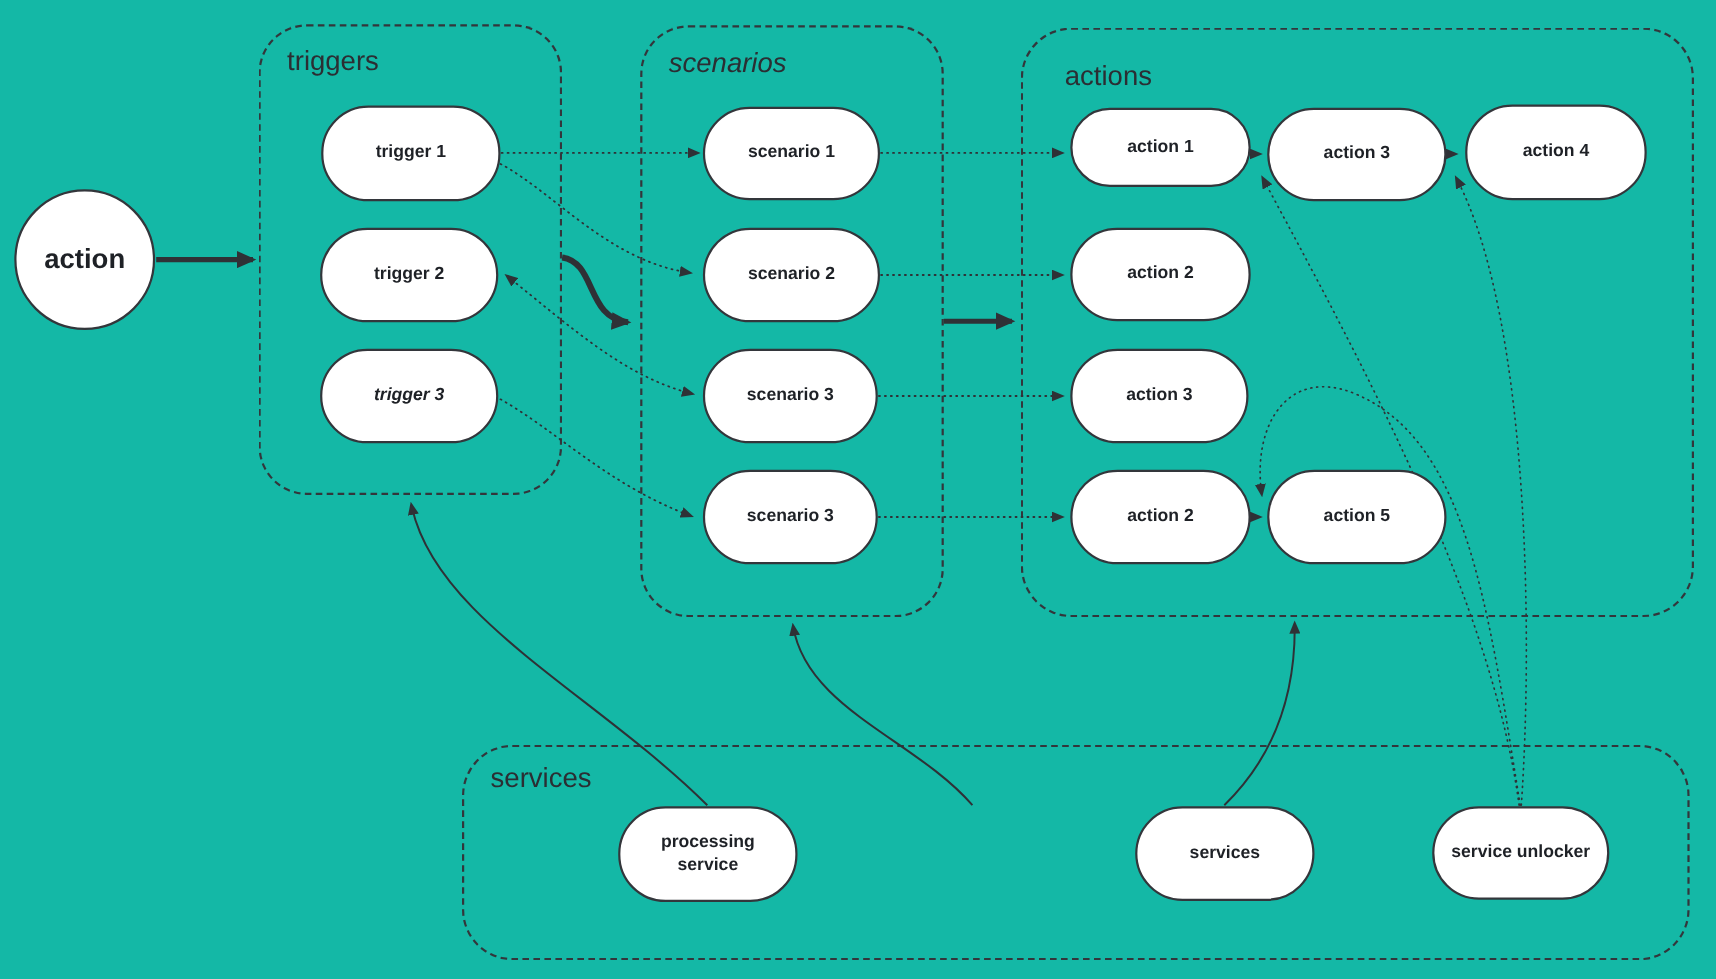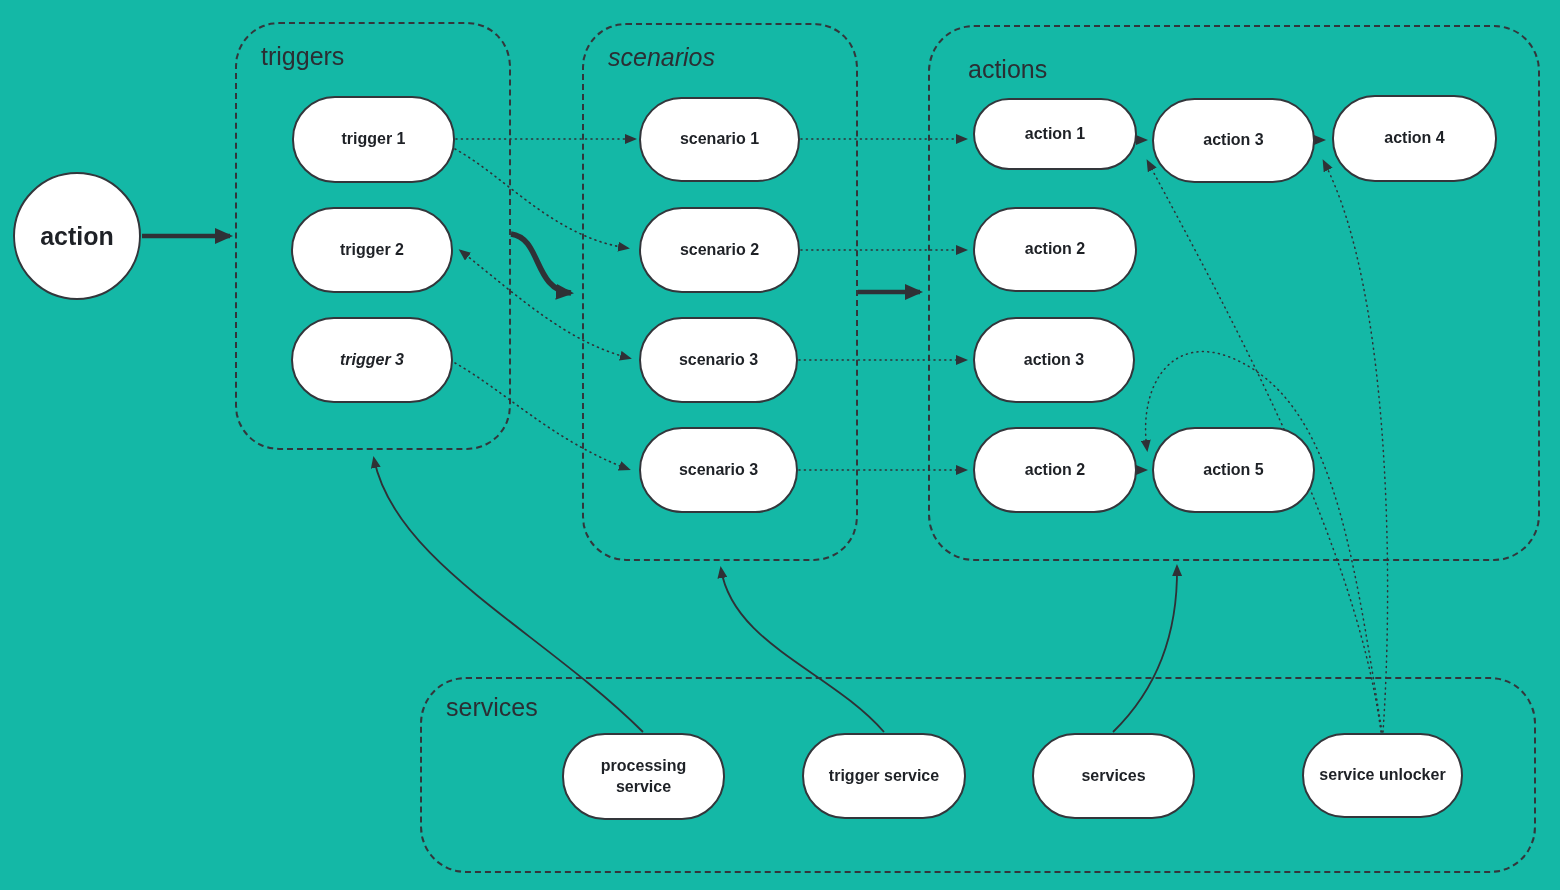--- a/index.html
+++ b/index.html
@@ -124,23 +124,20 @@
   <div class="node" style="left:973px;top:427px;width:164px;height:86px;">
       <span>action 2</span>
     </div>
   <div class="node" style="left:1152px;top:427px;width:163px;height:86px;">
       <span>action 5</span>
     </div>
 
   <div class="node" style="left:562px;top:733px;width:163px;height:87px;">
       <span>processing service</span>
     </div>
-  <div class="node" style="left:802px;top:733px;width:164px;height:86px;">
-      <span>trigger service</span>
-    </div>
   <div class="node" style="left:1032px;top:733px;width:163px;height:86px;">
       <span>services</span>
     </div>
   <div class="node" style="left:1302px;top:733px;width:161px;height:85px;">
       <span>service unlocker</span>
     </div>
 
 </div>
 
 </body></html>

